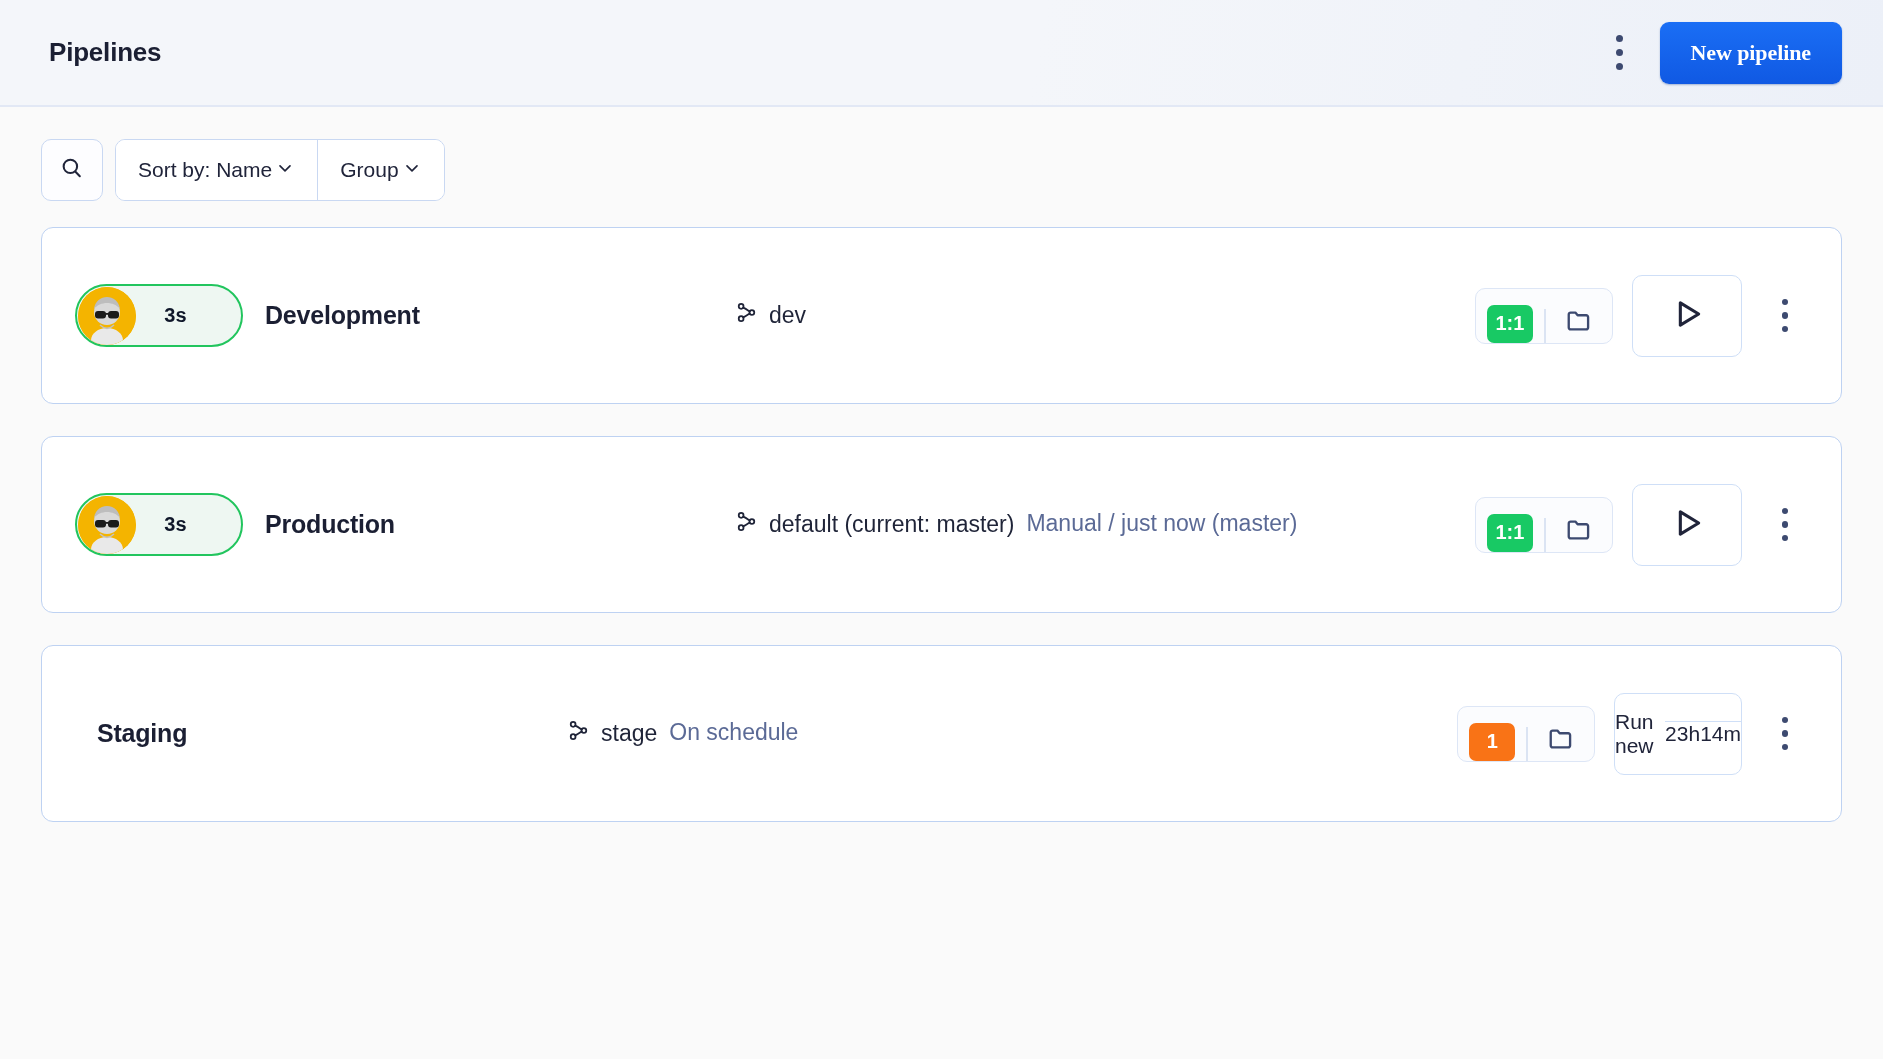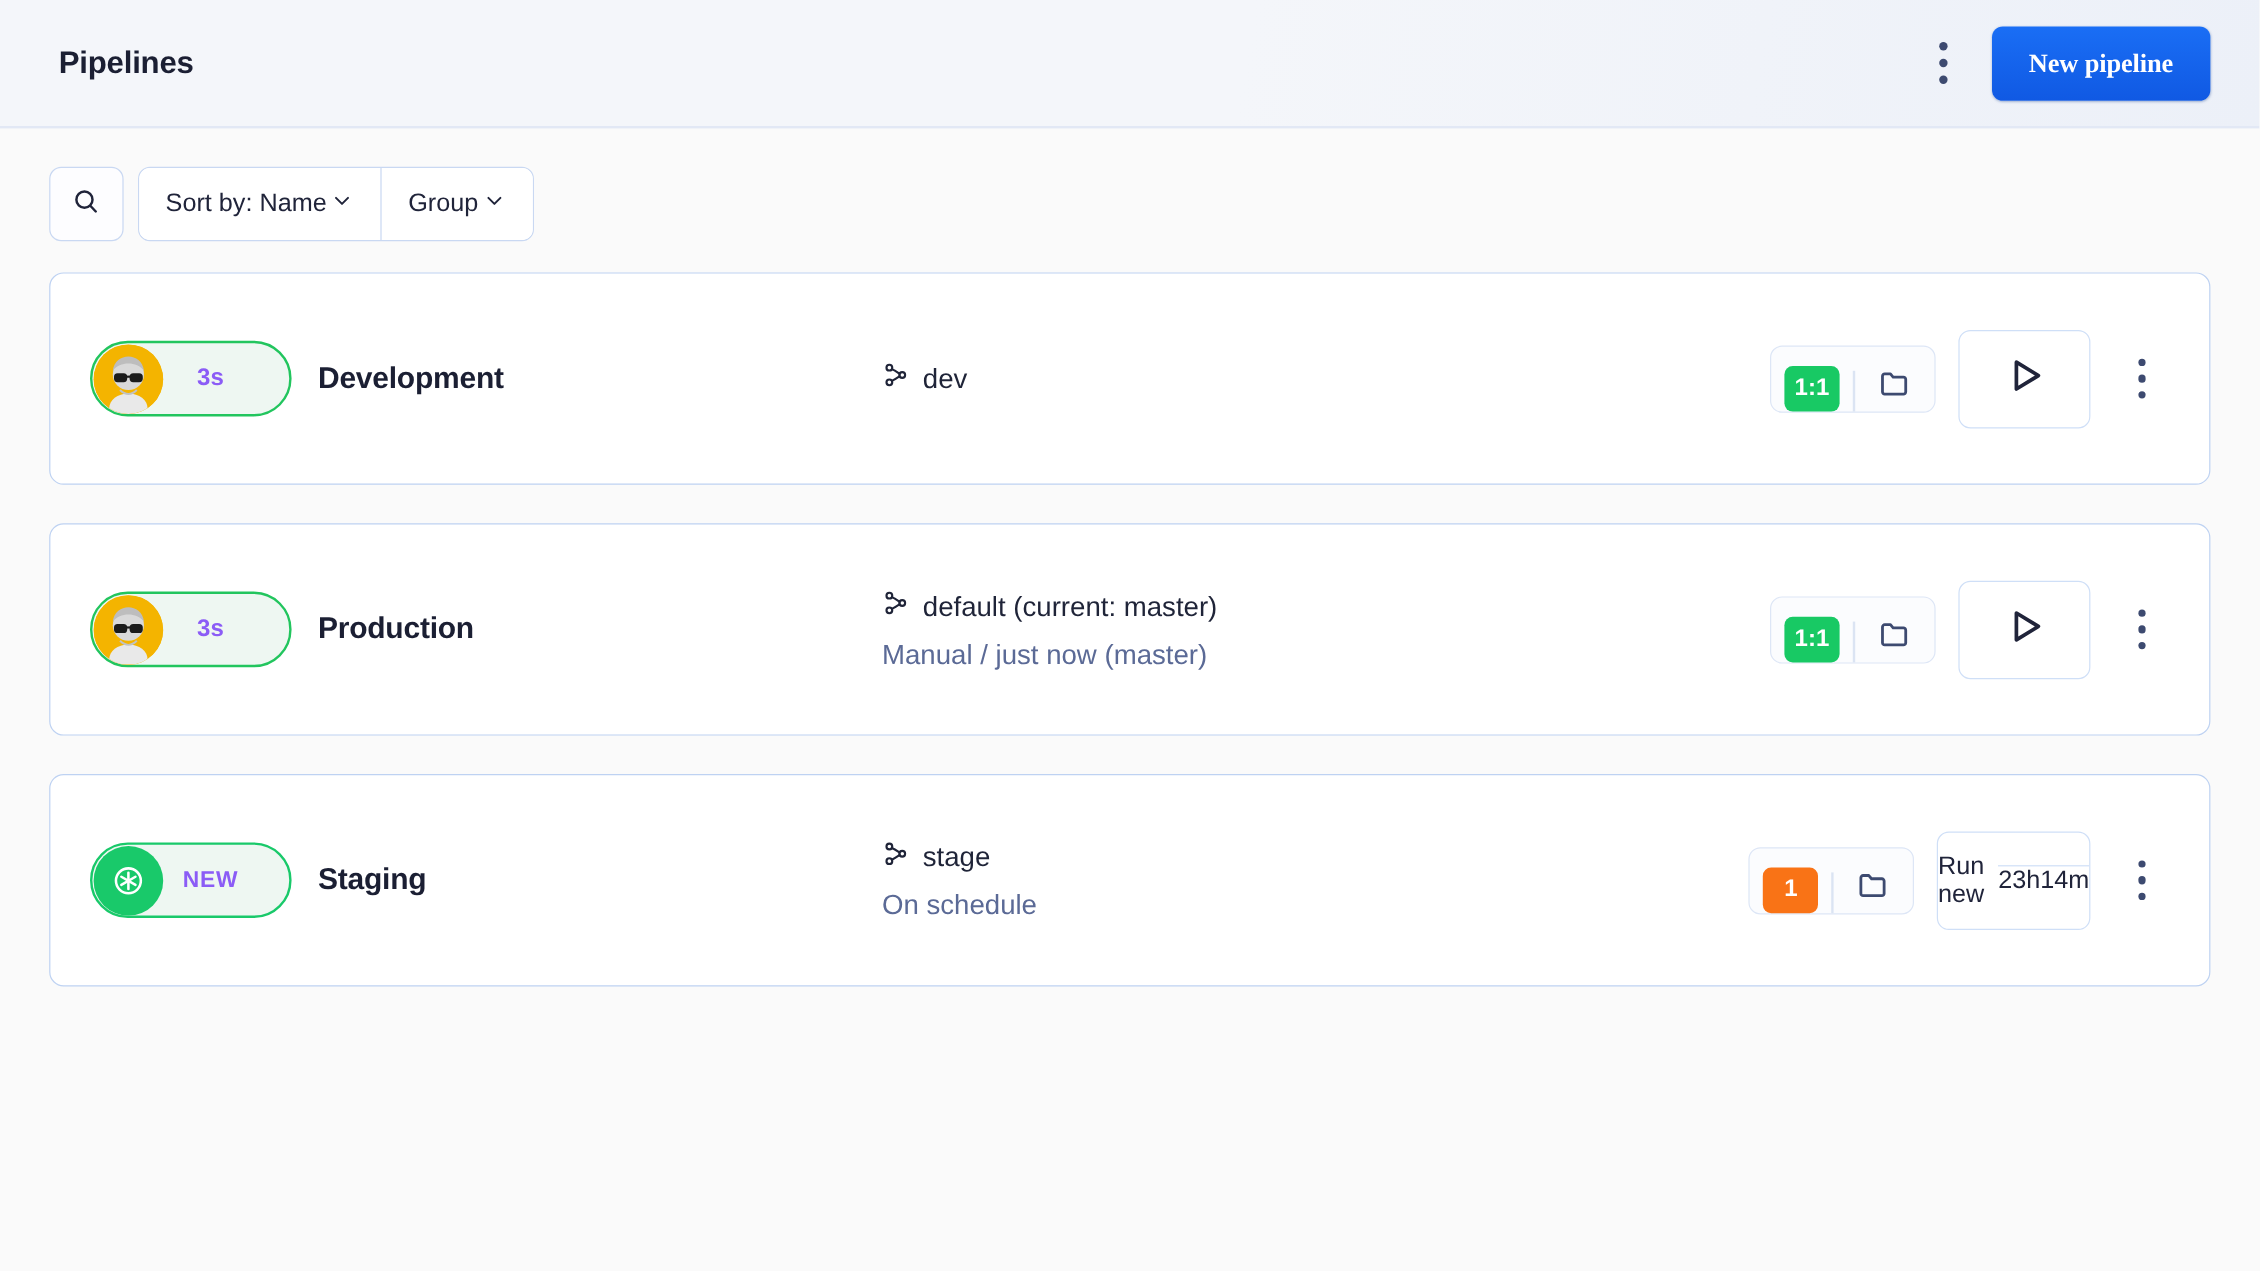--- a/index.html
+++ b/index.html
@@ -159,21 +159,21 @@
     position: relative;
     background: #f4b400;
   }
   .avatar svg { display: block; }
 
   .pill-label {
     flex: 1;
     text-align: center;
     font-size: 20px;
     font-weight: bold;
-    color: #8b5cf6;
+    color: #0f172a;
     letter-spacing: 0.2px;
   }
   .pill-label.new { font-size: 19px; letter-spacing: 0.7px; }
 
   .status-dot {
     width: 58px;
     height: 58px;
     border-radius: 50%;
     margin-left: 1px;
     flex: 0 0 auto;
@@ -189,21 +189,20 @@
     font-weight: bold;
     color: #1b1f33;
     width: 470px;
     letter-spacing: -0.2px;
   }
 
   
   .info {
     flex: 1;
     display: flex;
-    flex-direction: column;
     gap: 12px;
     min-width: 0;
   }
   .info-branch {
     display: flex;
     align-items: center;
     gap: 11px;
     font-size: 23px;
     color: #1f2438;
   }
@@ -459,31 +458,20 @@
   </svg></span>
        </div>
       <div class="row-kebab">
         <i></i>
         <i></i>
         <i></i>
       </div>
     </div>
   </div>
     <div class="card">
-    <div class="status-pill" style="border-color:#19c96a">
-      <div class="status-dot">
-          <svg width="30" height="30" viewBox="0 0 24 24" fill="none" stroke="#ffffff" stroke-width="1.7" stroke-linecap="round">
-    <circle cx="12" cy="12" r="8.3"></circle>
-    <line x1="12" y1="6.6" x2="12" y2="17.4"></line>
-    <line x1="7.3" y1="9.3" x2="16.7" y2="14.7"></line>
-    <line x1="7.3" y1="14.7" x2="16.7" y2="9.3"></line>
-  </svg>
-        </div>
-      <div class="pill-label new">NEW</div>
-    </div>
 
     <div class="pipeline-name">Staging</div>
 
     <div class="info">
       <div class="info-branch">
         <span><svg width="23" height="23" viewBox="0 0 24 24" fill="none" stroke="#1f2438" stroke-width="1.85" stroke-linecap="round" stroke-linejoin="round">
     <circle cx="6.4" cy="5.6" r="2.5"></circle>
     <circle cx="6.4" cy="18.4" r="2.5"></circle>
     <circle cx="17.6" cy="12" r="2.5"></circle>
     <path d="M8.6 6.9c2.6 1.1 4.6 2.6 6.8 4.1"></path>

